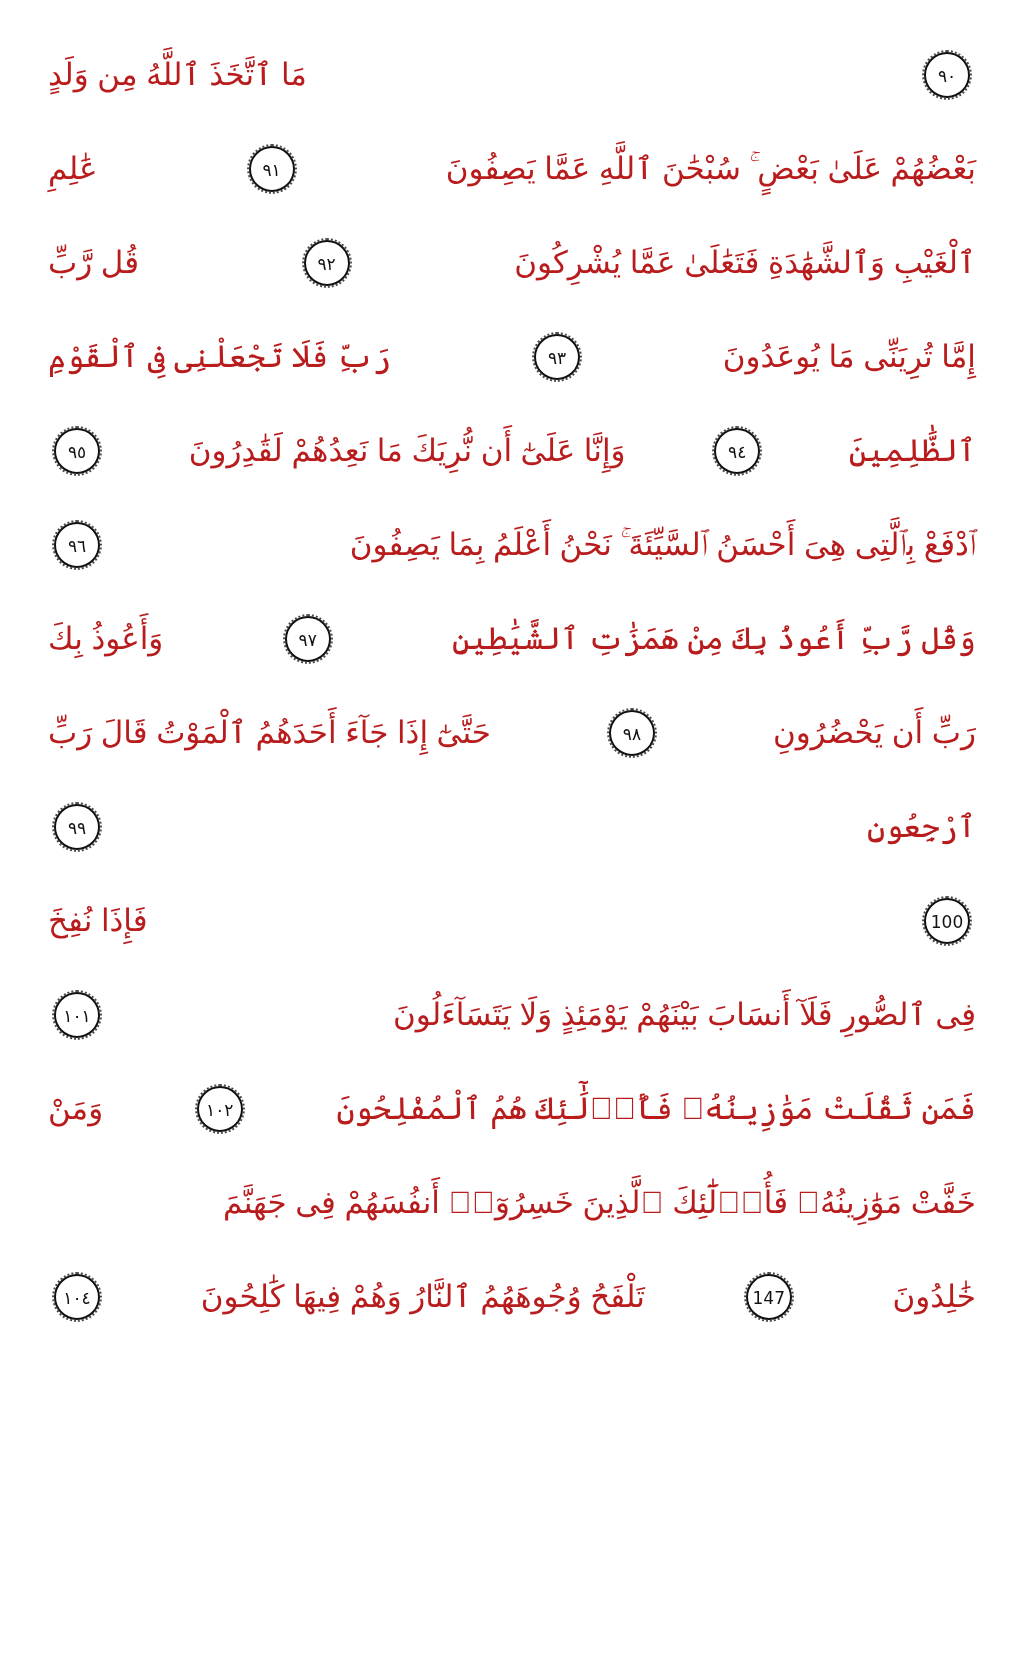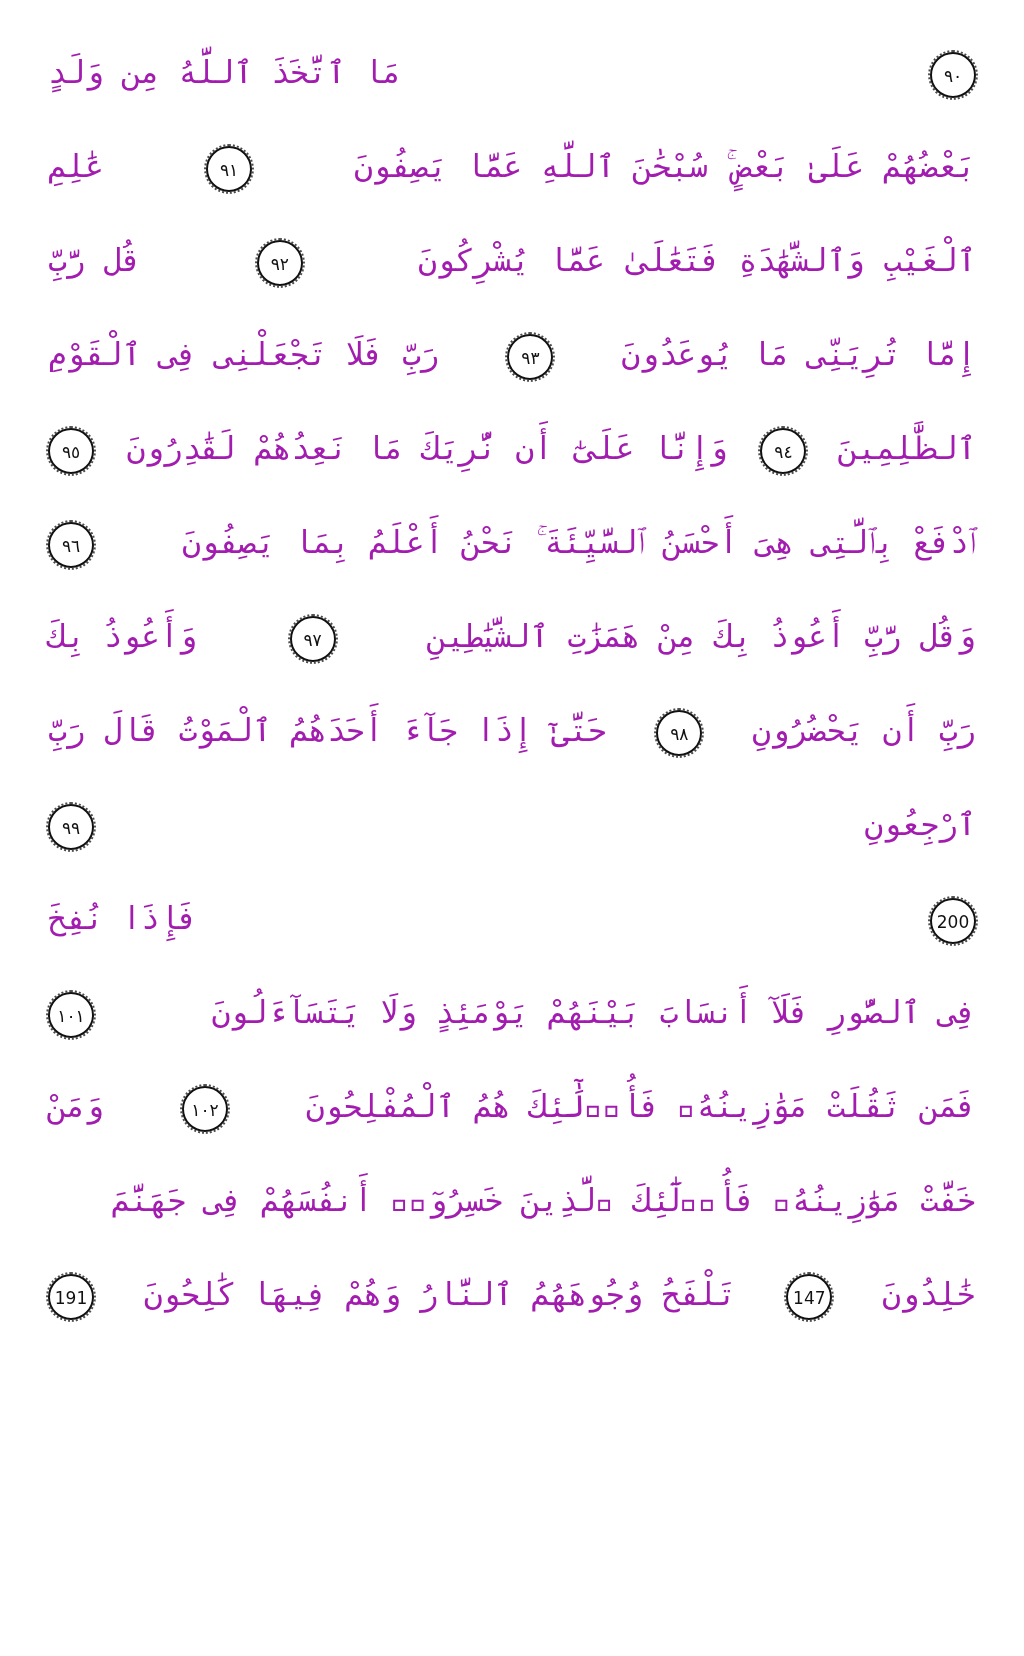--- a/index.html
+++ b/index.html
@@ -36,25 +36,25 @@
     flex-direction: row;
     align-items: center;
     justify-content: space-between;
     width: 100%;
     height: 94px;
     direction: rtl;
     white-space: nowrap;
     overflow: visible;
   }
   .line .seg {
-    font-family: Liberation Mono, monospace;
+    font-family: Liberation Sans, sans-serif;
     font-size: 31px;
     line-height: 1.15;
     letter-spacing: 0px;
-    color: #a21caf;
+    color: #b91c1c;
     white-space: nowrap;
     display: inline-block;
     transform: scaleX(1.0);
   }
   .line.stretch {
     justify-content: space-between;
   }
   .ayah-marker {
     display: inline-flex;
     align-items: center;
@@ -62,21 +62,21 @@
     width: 46px;
     height: 46px;
     min-width: 46px;
     min-height: 46px;
     border-radius: 50%;
     border: 2px solid #111111;
     font-size: 17px;
     font-family: "DejaVu Sans", sans-serif;
     color: #111111;
     position: relative;
-    margin: 0 0;
+    margin: 0 6px;
     background: #ffffff;
     box-sizing: border-box;
   }
   .ayah-marker::before {
     content: "";
     position: absolute;
     top: -4px; left: -4px; right: -4px; bottom: -4px;
     border-radius: 50%;
     border: 2px dotted #111111;
     opacity: 0.75;
@@ -149,21 +149,21 @@
         <span class="seg">حَتَّىٰٓ إِذَا جَآءَ أَحَدَهُمُ ٱلْمَوْتُ قَالَ رَبِّ</span>
       </div>
       <div class="line stretch">
         <span class="seg">ٱرْجِعُونِ</span>
         <span class="ayah-marker">
           <span class="ayah-num">٩٩</span>
         </span>
       </div>
       <div class="line stretch">
         <span class="ayah-marker">
-          <span class="ayah-num">200</span>
+          <span class="ayah-num">100</span>
         </span>
         <span class="seg">فَإِذَا نُفِخَ</span>
       </div>
       <div class="line stretch">
         <span class="seg">فِى ٱلصُّورِ فَلَآ أَنسَابَ بَيْنَهُمْ يَوْمَئِذٍ وَلَا يَتَسَآءَلُونَ</span>
         <span class="ayah-marker">
           <span class="ayah-num">١٠١</span>
         </span>
       </div>
       <div class="line stretch">
@@ -176,17 +176,17 @@
       <div class="line stretch">
         <span class="seg">خَفَّتْ مَوَٰزِينُهُۥ فَأُو۟لَٰٓئِكَ ٱلَّذِينَ خَسِرُوٓا۟ أَنفُسَهُمْ فِى جَهَنَّمَ</span>
       </div>
       <div class="line stretch">
         <span class="seg">خَٰلِدُونَ</span>
         <span class="ayah-marker">
           <span class="ayah-num">147</span>
         </span>
         <span class="seg">تَلْفَحُ وُجُوهَهُمُ ٱلنَّارُ وَهُمْ فِيهَا كَٰلِحُونَ</span>
         <span class="ayah-marker">
-          <span class="ayah-num">191</span>
+          <span class="ayah-num">١٠٤</span>
         </span>
       </div>
     </div>
 </div>
 
 </body></html>

